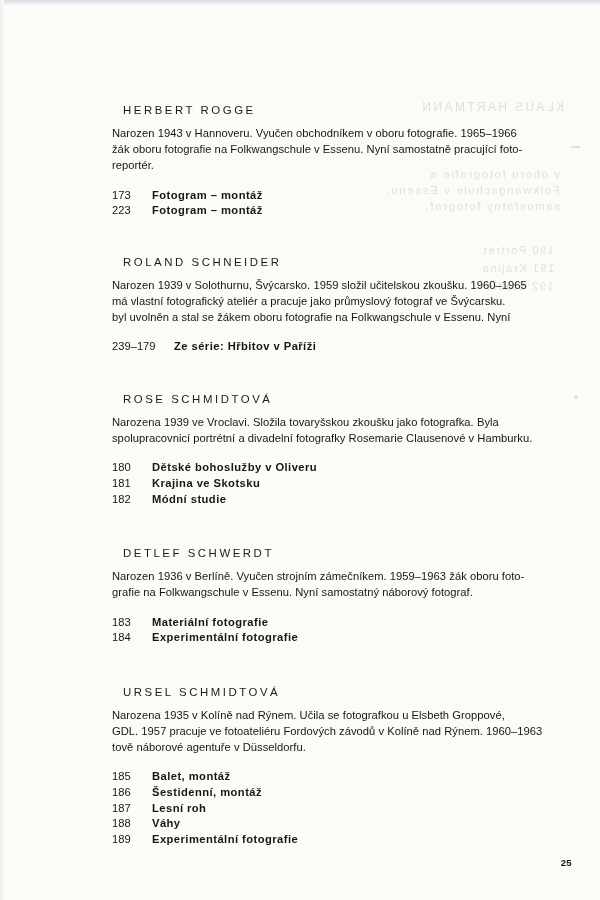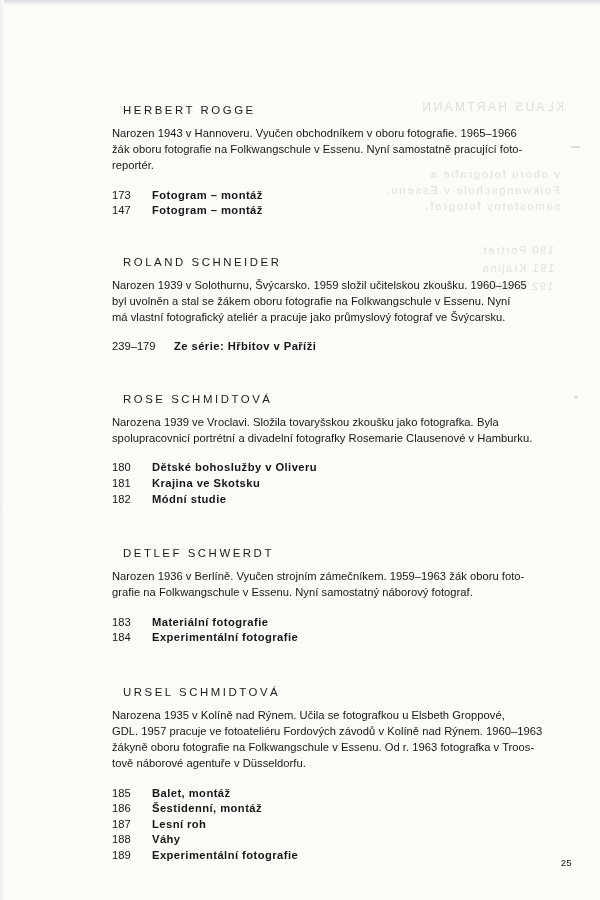--- a/index.html
+++ b/index.html
@@ -147,21 +147,21 @@
   .gap-entry-a { height: 37px; }
   .gap-entry-b { height: 38px; }
   .gap-entry-c { height: 40px; }
   .gap-entry-d { height: 40px; }
 
   .page-number {
     position: absolute;
     right: 28px;
     bottom: 32px;
     font-size: 9.6px;
-    font-weight: normal;
+    font-weight: bold;
     color: #141414;
     letter-spacing: 0.3px;
     margin-top: 36px;
   }
 </style>
 </head>
 <body>
 
 <div class="page">
 
@@ -186,33 +186,33 @@
         <span class="ln">Narozen 1943 v Hannoveru. Vyučen obchodníkem v oboru fotografie. 1965–1966</span>
         <span class="ln">žák oboru fotografie na Folkwangschule v Essenu. Nyní samostatně pracující foto-</span>
         <span class="ln">reportér.</span>
       </div>
       <div class="gap-after-bio"></div>
       <ul class="works">
         <li class="work-row">
           <span class="work-num">173</span><span class="work-title">Fotogram – montáž</span>
         </li>
         <li class="work-row">
-          <span class="work-num">147</span><span class="work-title">Fotogram – montáž</span>
+          <span class="work-num">223</span><span class="work-title">Fotogram – montáž</span>
         </li>
       </ul>
     </div>
 
     <div class="gap-entry-a"></div>
 
     <div class="entry">
       <div class="entry-name">ROLAND SCHNEIDER</div>
       <div class="bio">
         <span class="ln">Narozen 1939 v Solothurnu, Švýcarsko. 1959 složil učitelskou zkoušku. 1960–1965</span>
+        <span class="ln">má vlastní fotografický ateliér a pracuje jako průmyslový fotograf ve Švýcarsku.</span>
         <span class="ln">byl uvolněn a stal se žákem oboru fotografie na Folkwangschule v Essenu. Nyní</span>
-        <span class="ln">má vlastní fotografický ateliér a pracuje jako průmyslový fotograf ve Švýcarsku.</span>
       </div>
       <div class="gap-after-bio"></div>
       <ul class="works">
         <li class="work-row">
           <span class="work-num-wide">239–179</span><span class="work-title">Ze série: Hřbitov v Paříži</span>
         </li>
       </ul>
     </div>
 
     <div class="gap-entry-b"></div>
@@ -256,21 +256,20 @@
       </ul>
     </div>
 
     <div class="gap-entry-d"></div>
 
     <div class="entry">
       <div class="entry-name">URSEL SCHMIDTOVÁ</div>
       <div class="bio">
         <span class="ln">Narozena 1935 v Kolíně nad Rýnem. Učila se fotografkou u Elsbeth Groppové,</span>
         <span class="ln">GDL. 1957 pracuje ve fotoateliéru Fordových závodů v Kolíně nad Rýnem. 1960–1963</span>
-        <span class="ln">žákyně oboru fotografie na Folkwangschule v Essenu. Od r. 1963 fotografka v Troos-</span>
         <span class="ln">tově náborové agentuře v Düsseldorfu.</span>
       </div>
       <div class="gap-after-bio"></div>
       <ul class="works">
         <li class="work-row">
           <span class="work-num">185</span><span class="work-title">Balet, montáž</span>
         </li>
         <li class="work-row">
           <span class="work-num">186</span><span class="work-title">Šestidenní, montáž</span>
         </li>

